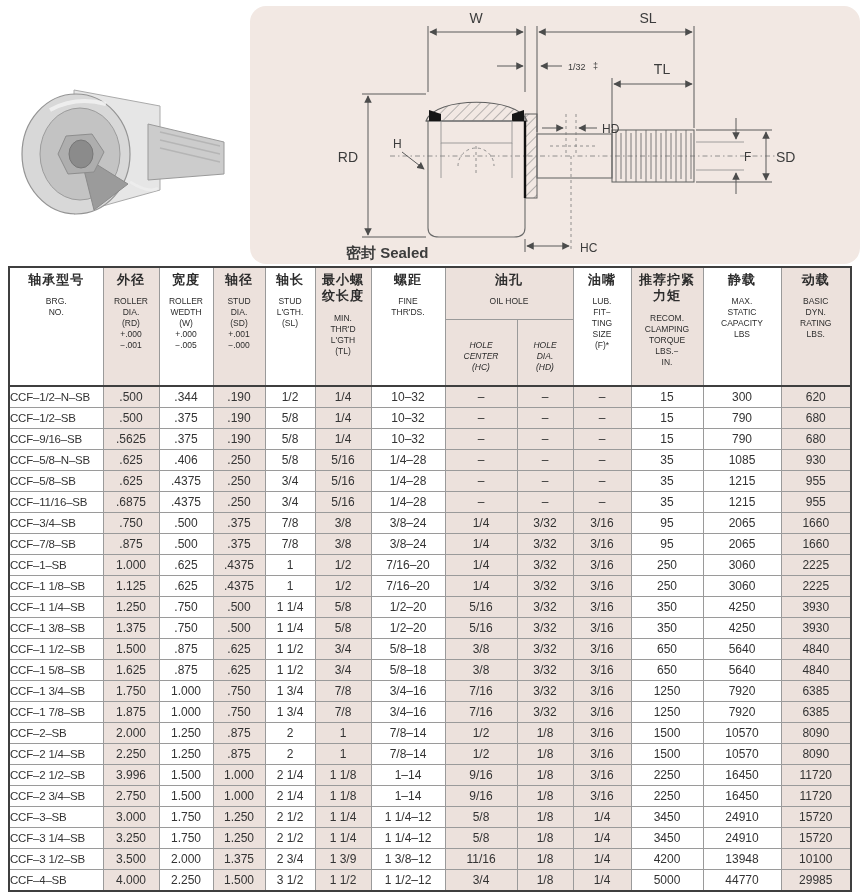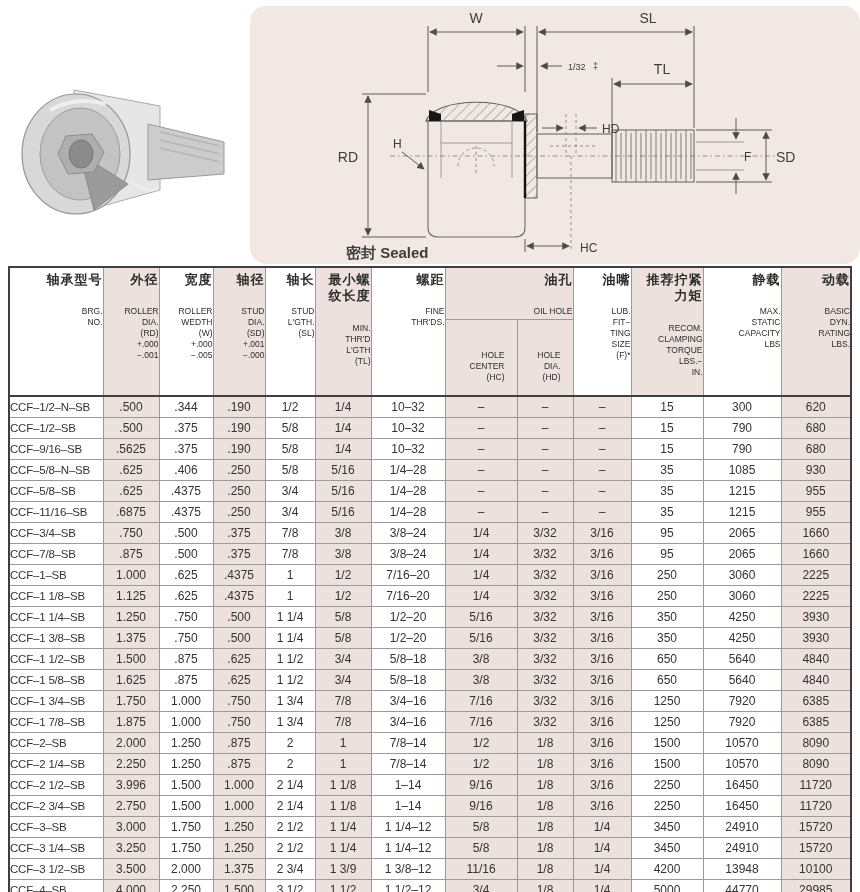--- a/index.html
+++ b/index.html
@@ -28,28 +28,28 @@
   .lbl-xs{font-size:9px;}
   .cjk{font-size:15px;font-weight:bold;}
   
   .tbl-wrap{padding:0 8px;}
   table{
     border-collapse:collapse;table-layout:fixed;width:844px;
     border:2px solid #3f3f3f;
   }
   th,td{border:1px solid #9a9a9a;overflow:hidden;}
   thead th{font-weight:normal;vertical-align:top;padding:4px 0 0 0;background:#fff;}
-  thead tr.sub-row th{vertical-align:middle;padding:12px;}
+  thead tr.sub-row th{vertical-align:middle;padding:12px;font-style:italic;}
   thead{border-bottom:2px solid #3f3f3f;}
   .zh{font-size:13px;font-weight:bold;color:#2c2c2c;letter-spacing:1px;white-space:pre-line;line-height:1.25;}
-  .en{font-size:8.5px;color:#2c2c2c;white-space:pre-line;line-height:1.3;margin-top:18px;}
+  .en{font-size:8.5px;color:#2c2c2c;white-space:pre-line;line-height:1.3;margin-top:8px;}
   td{height:20px;text-align:center;font-size:12px;color:#333;padding:0;}
   td.c-model{text-align:left;font-size:11.5px;letter-spacing:-0.2px;}
   .tint{background:#ece1dc;}
-  thead th{text-align:right;}
+  thead th{text-align:center;}
 </style>
 </head>
 <body>
 
 <div class="page">
 
   <div class="top">
 
     <div class="photo-wrap">
       <svg width="236" height="186" viewBox="0 0 236 186">

